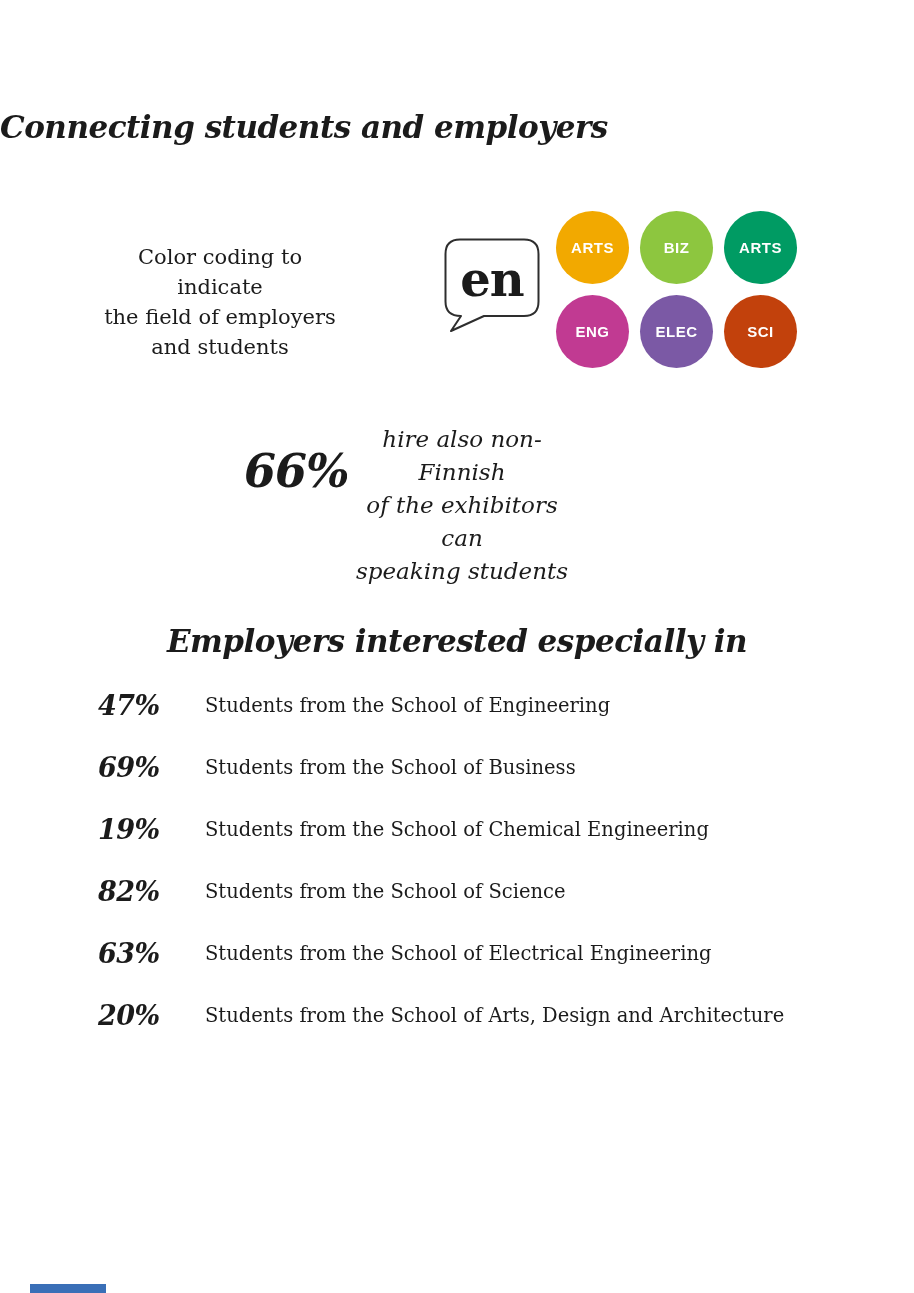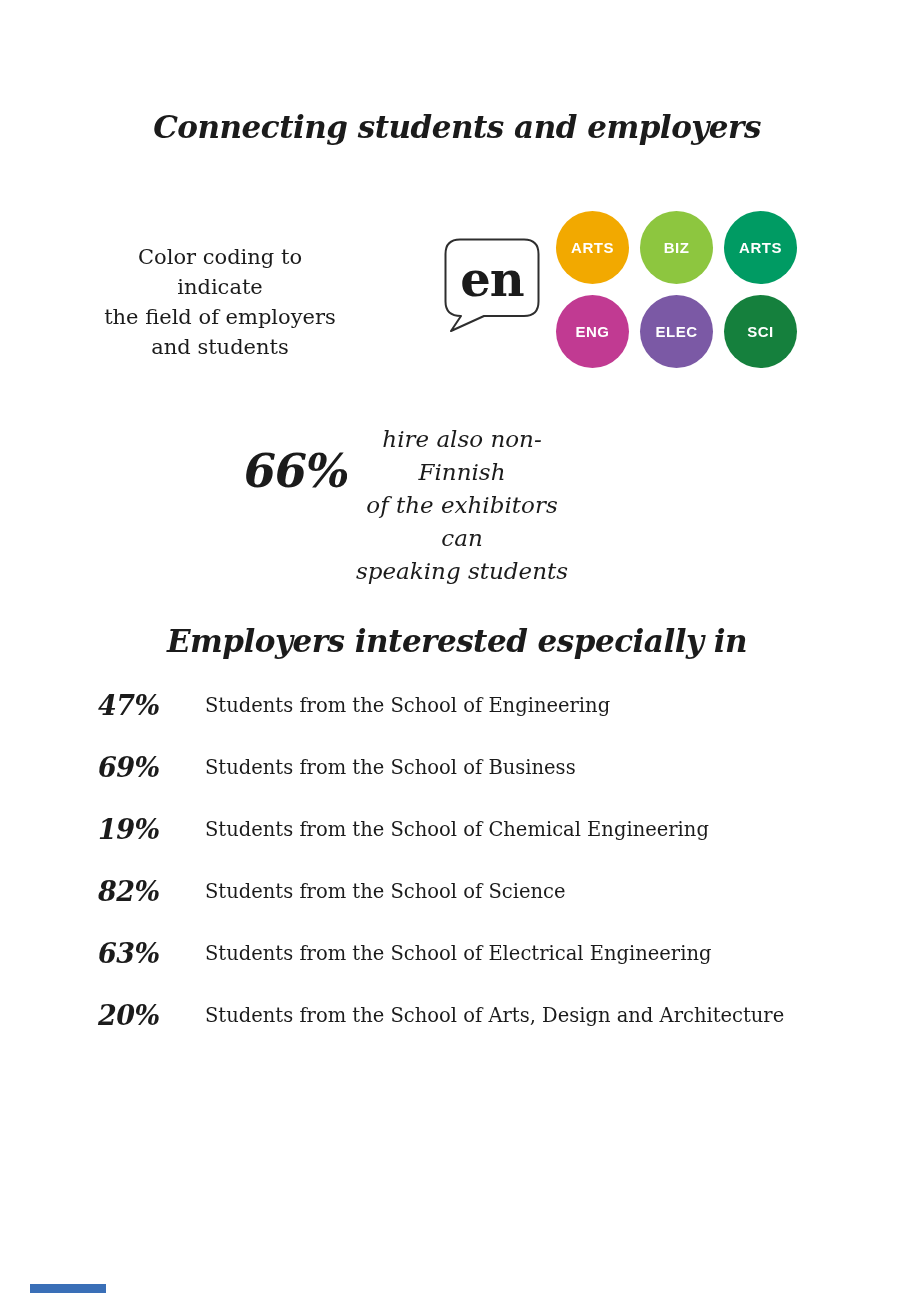--- a/index.html
+++ b/index.html
@@ -1,21 +1,21 @@
 <!DOCTYPE html>
 <html><head>
 <meta charset="utf-8">
 <style>
   html,body { margin:0; padding:0; }
   body {
     width:914px; height:1293px; background:#ffffff; position:relative;
     font-family:"DejaVu Serif", serif; color:#1b1b1b; overflow:hidden;
   }
   .title {
-    position:absolute; top:88px; left:0; width:914px; text-align:center;
+    position:absolute; top:88px; left:0; width:914px; 
     font-size:31px; font-weight:bold; font-style:italic; letter-spacing:-0.5px;
   }
   .intro-text {
     position:absolute; top:242px; left:100px; width:240px; text-align:center;
     font-size:21px; line-height:30px;
   }
   .bubble { position:absolute; left:444px; top:238px; width:98px; height:98px;padding-left:46px; }
   .bubble svg { position:absolute; left:0; top:0; }
   .bubble-text {
     position:absolute; left:0; top:10px; width:96px; height:62px;
@@ -81,21 +81,21 @@
   </div>
   <div class="field-circle" style="background-color: rgb(0, 155, 99);">
     <span>ARTS</span>
   </div>
   <div class="field-circle" style="background-color: rgb(193, 58, 146);">
     <span>ENG</span>
   </div>
   <div class="field-circle" style="background-color: rgb(123, 89, 165);">
     <span>ELEC</span>
   </div>
-  <div class="field-circle" style="background-color: #15803d;">
+  <div class="field-circle" style="background-color: #c2410c;">
     <span>SCI</span>
   </div>
 </div>
 
 <div class="stat-value">66%</div>
 <div class="stat-text">
   <div>hire also non-Finnish</div>
   <div>of the exhibitors can</div>
   <div>speaking students</div>
 </div>

